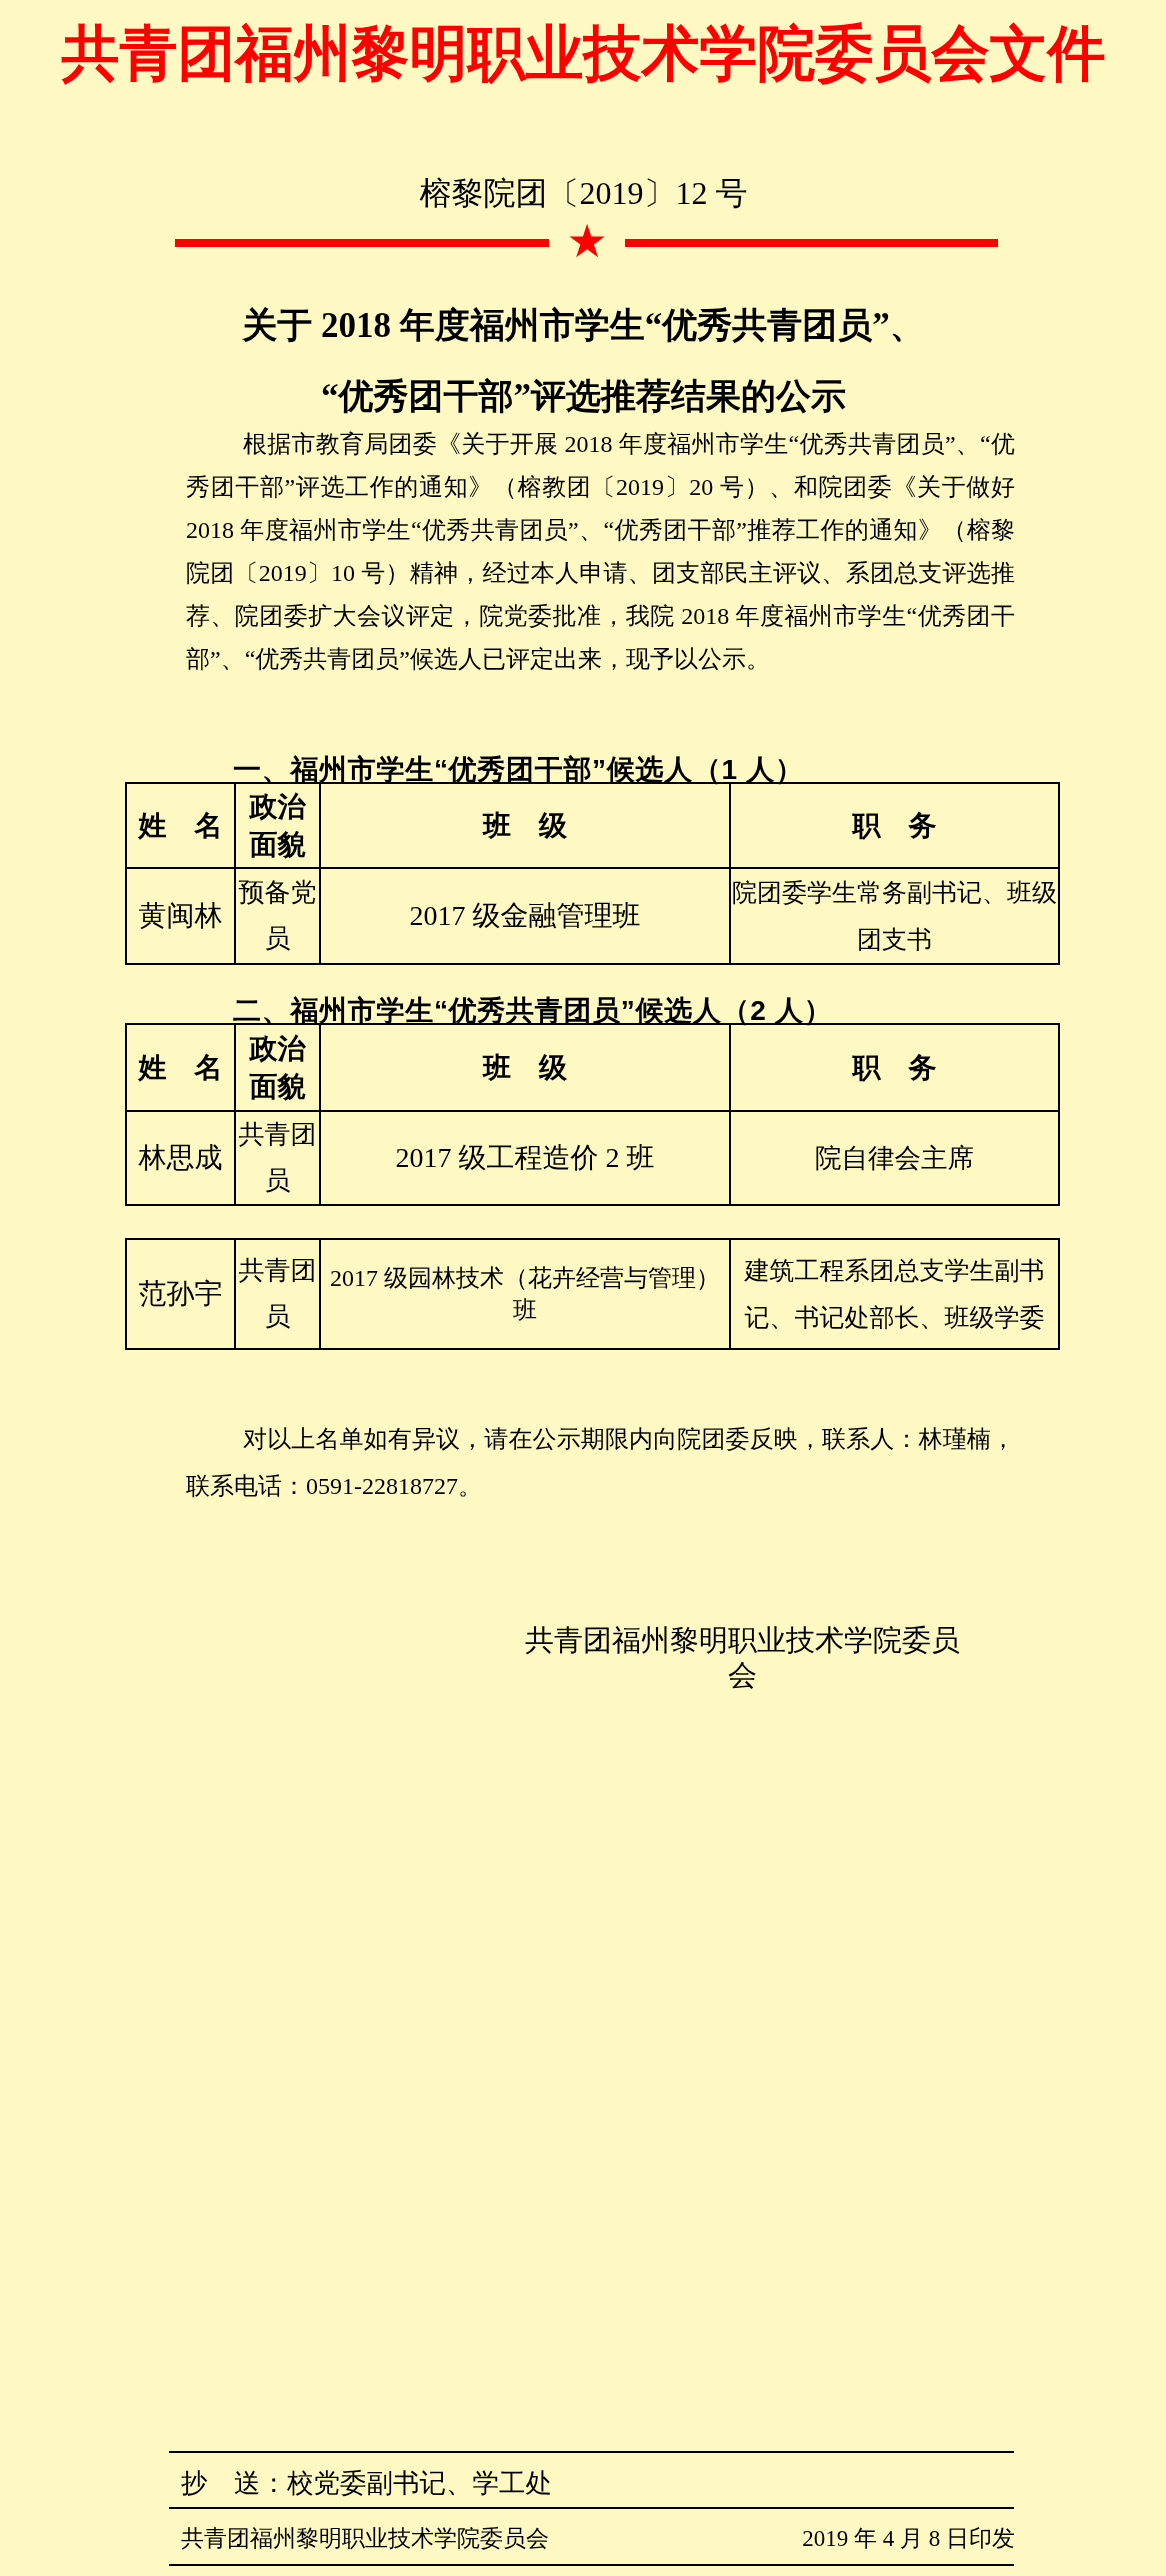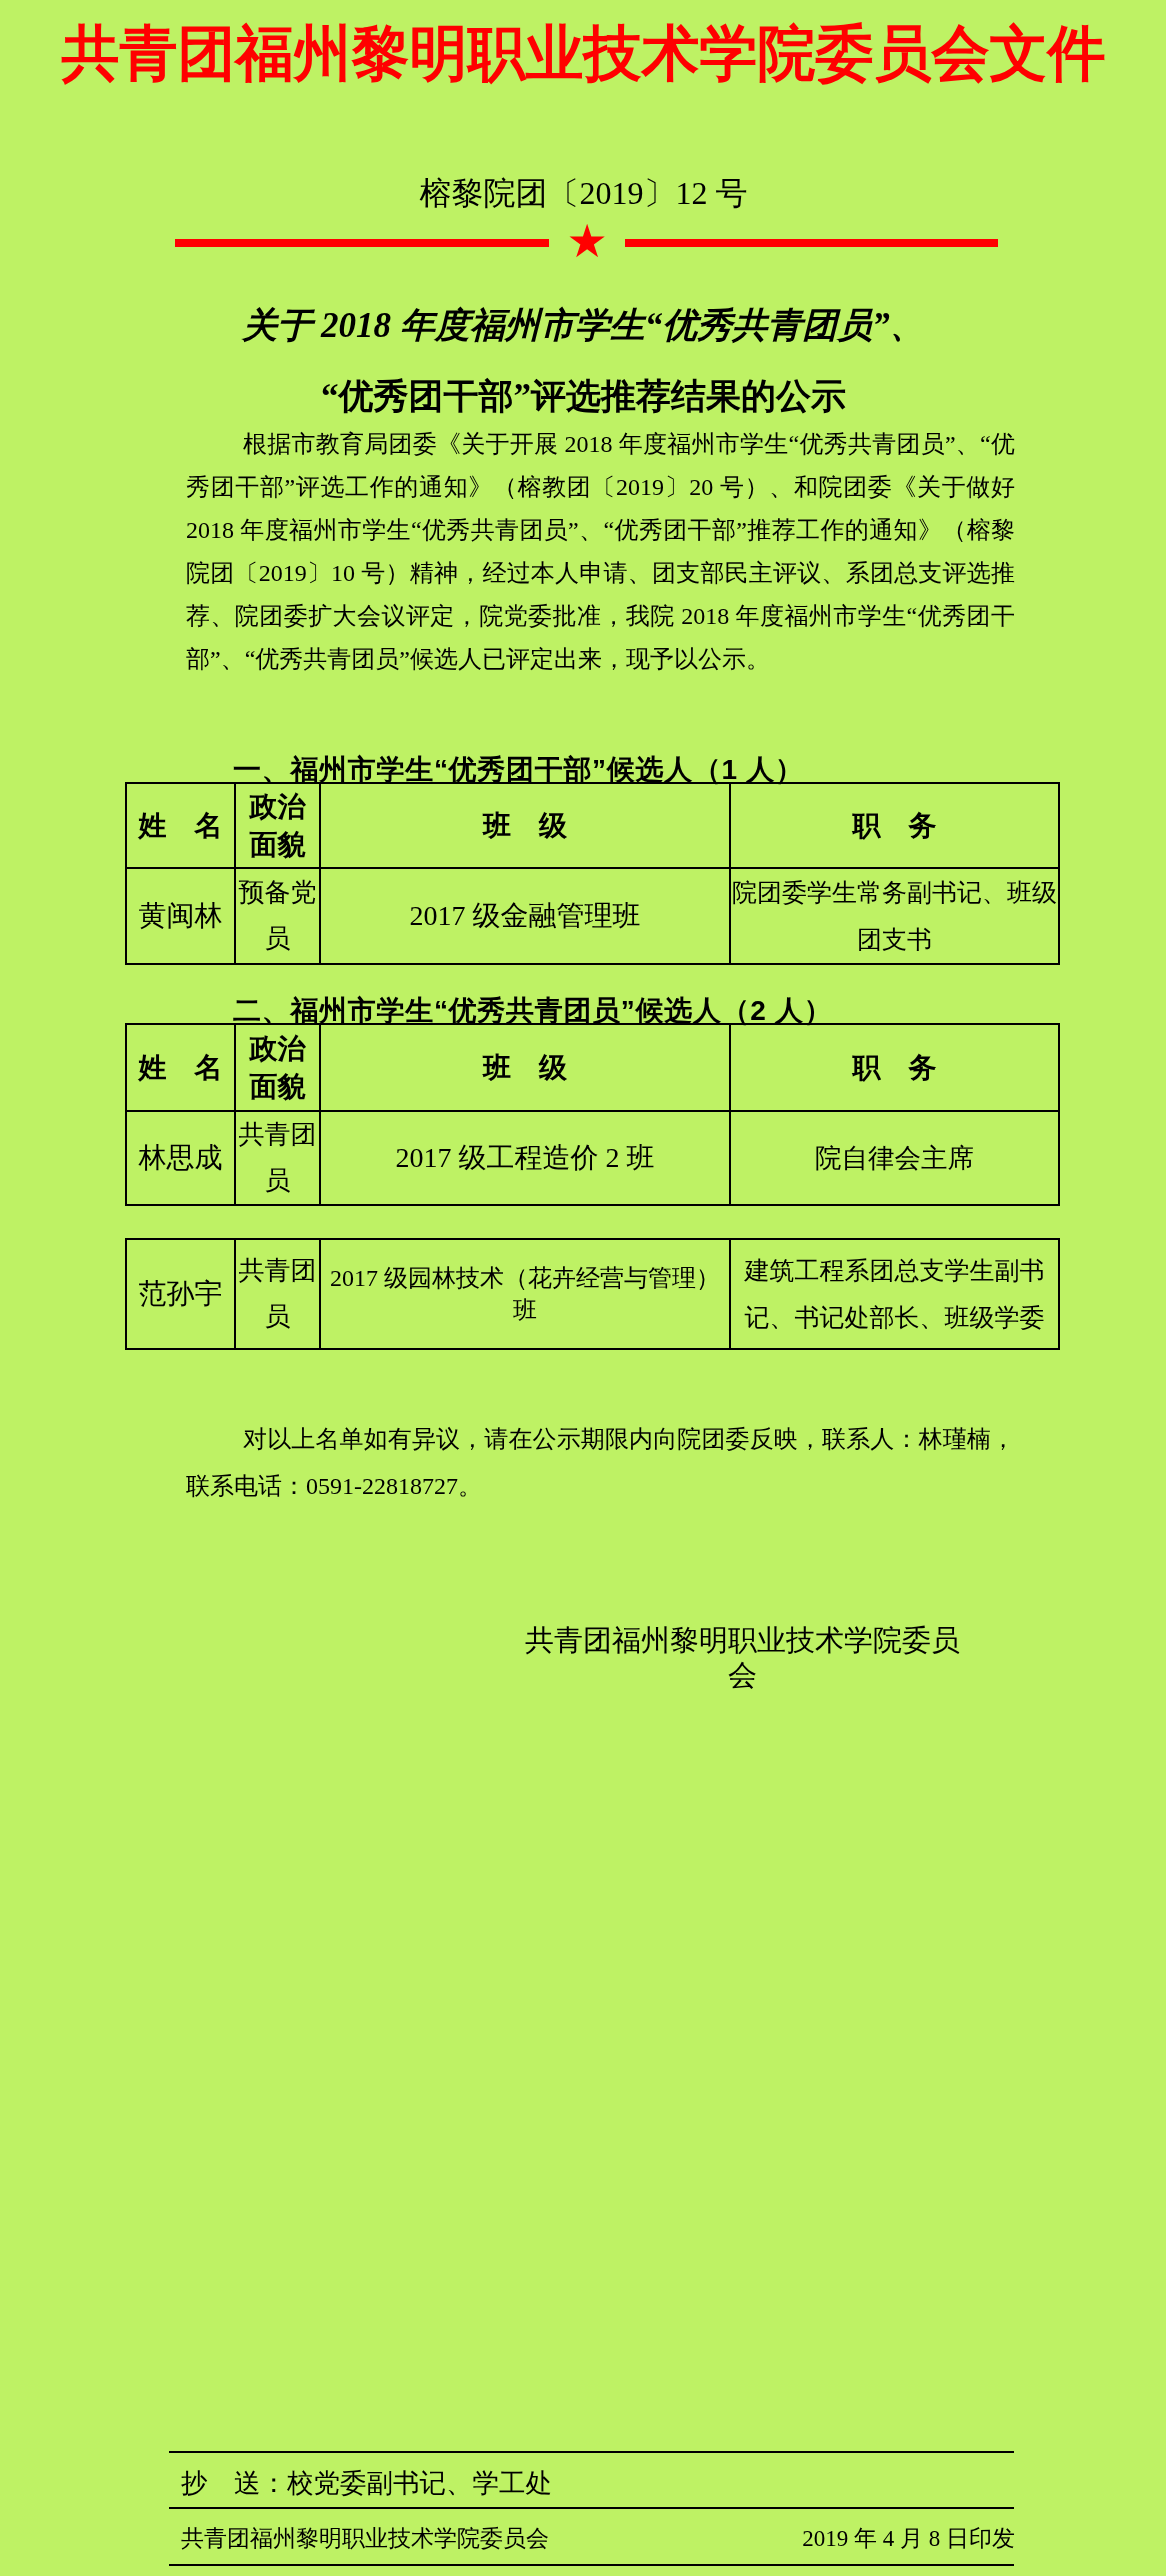--- a/index.html
+++ b/index.html
@@ -1,34 +1,34 @@
 <!DOCTYPE html>
 <html style="font-size:11.8px"><head>
 <meta charset="utf-8">
 <style>
   html,body{margin:0;padding:0;background:#ffffff;}
   body{font-family:"Liberation Serif","DejaVu Serif",serif;color:#000;}
-  .page{position:relative;width:1167px;height:2576px;background:#bef264;overflow:hidden;}
+  .page{position:relative;width:1167px;height:2576px;background:#fef9c3;overflow:hidden;}
   .abs{position:absolute;}
 
   
   .org-title{top:22px;left:0;width:1167px;text-align:center;color:#FF0000;
              font-size:58px;font-weight:900;line-height:63px;letter-spacing:0px;
              transform:scaleY(1.04);white-space:nowrap;}
   .doc-number{top:179px;left:0;width:1167px;text-align:center;font-size:32px;line-height:29px;}
 
   .divider-bar{top:239px;height:8px;background:#FF0000;}
   .bar-left{left:175px;width:374px;}
   .bar-right{left:625px;width:373px;}
   .divider-star{top:216px;left:549px;width:76px;text-align:center;color:#FF0000;
                 font-size:46px;line-height:51px;}
 
   
   .doc-title{left:0;width:1167px;text-align:center;font-weight:bold;font-size:35px;line-height:38px;}
-  .title-1{top:307px;font-style:italic;}
+  .title-1{top:307px;}
   .title-2{top:378px;}
 
   
   .para{left:175px;width:829px;font-size:24px;line-height:43px;
         text-align:justify;text-justify:inter-ideograph;margin-left:11px;}
   .indent{text-indent:57px;}
   .p-intro{top:423px;}
   .p-time{top:1364px;}
   .p-objection{top:1416px;line-height:47px;}
 

